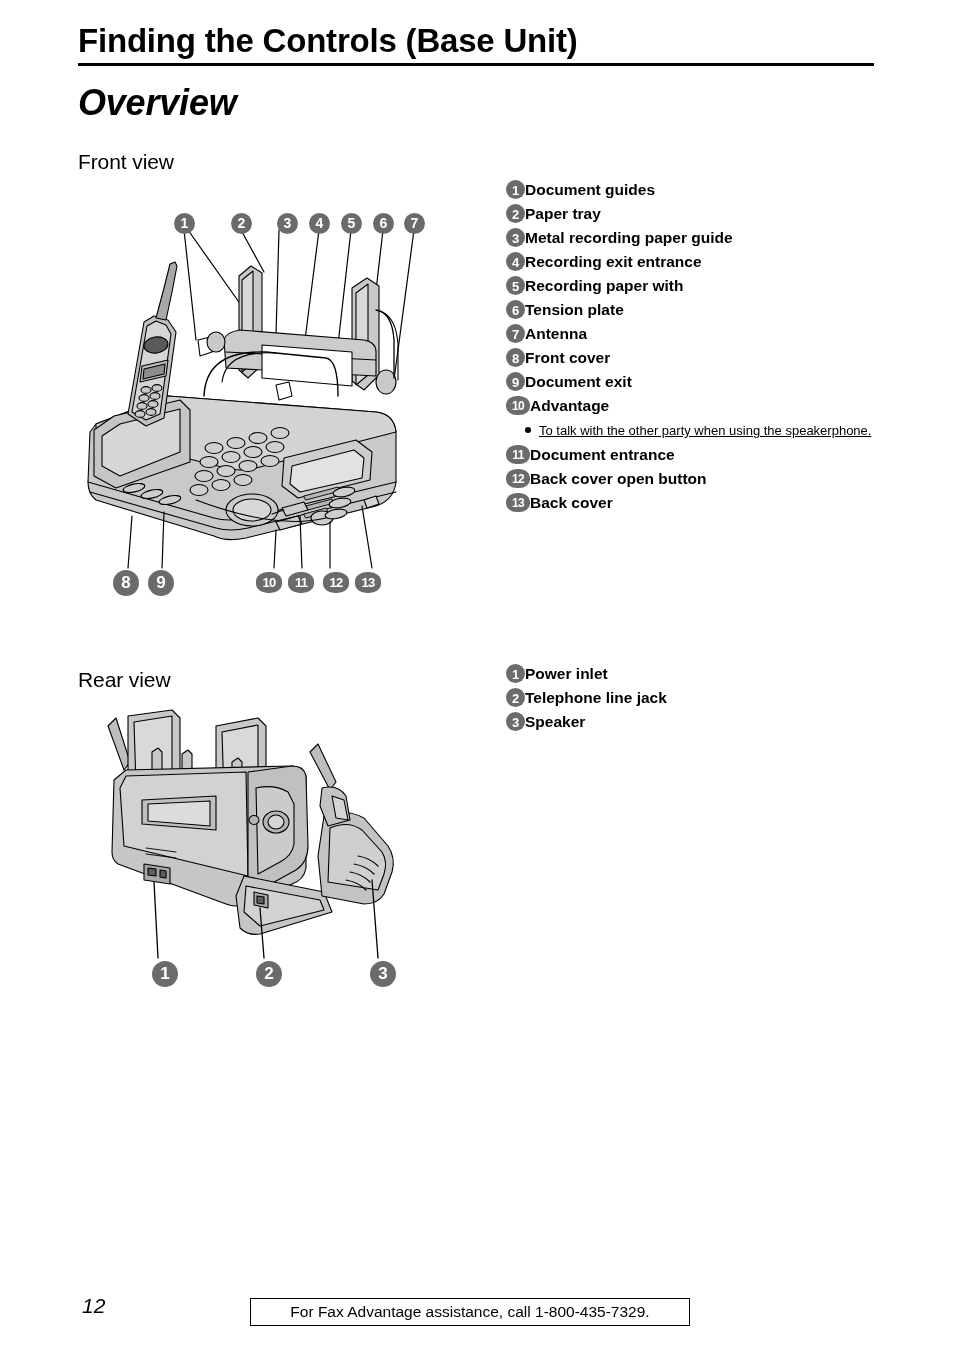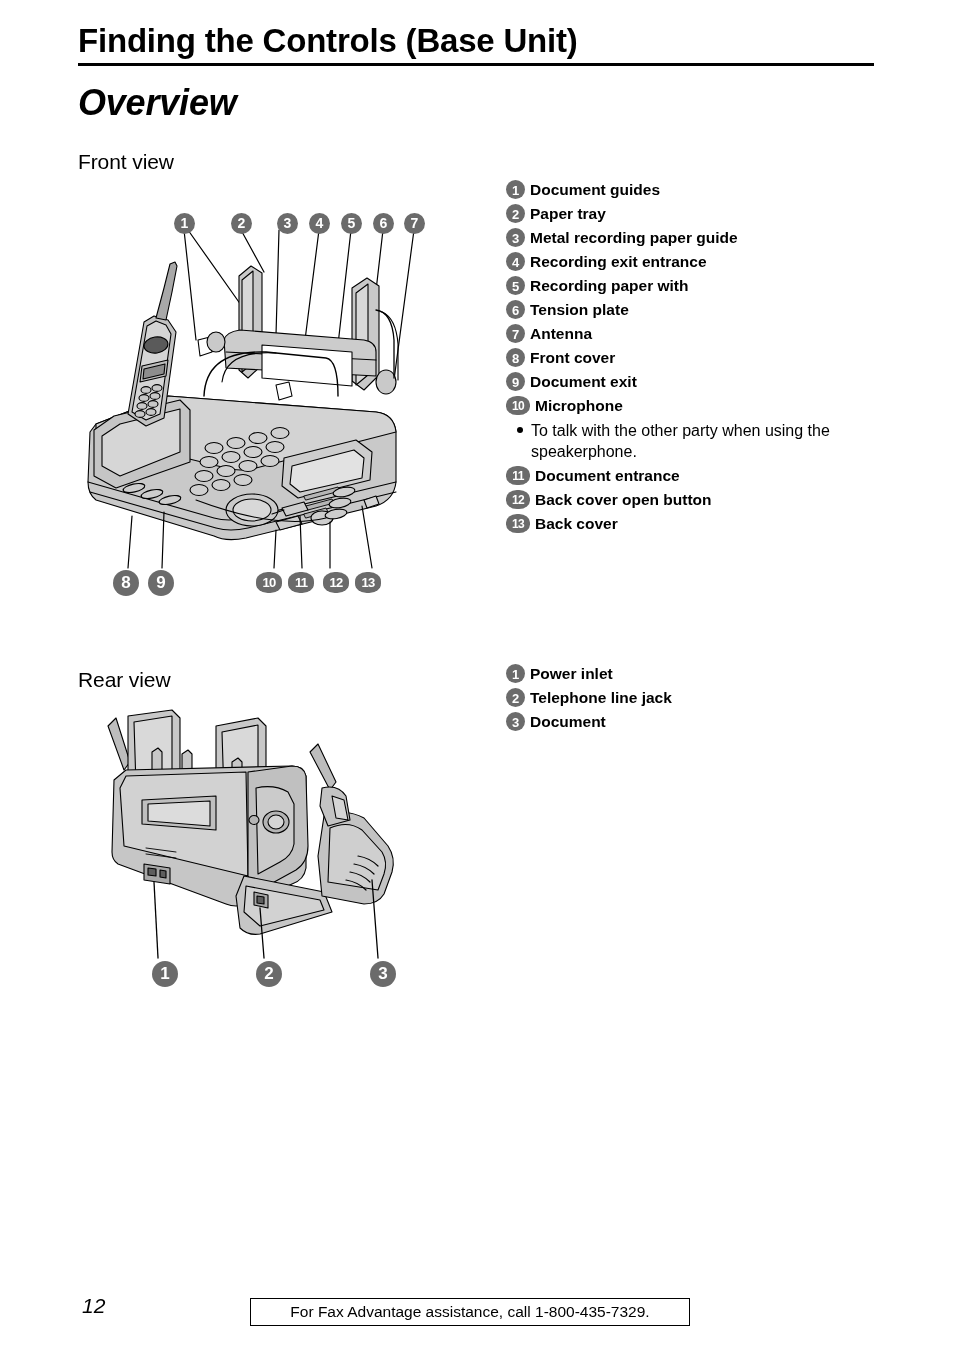--- a/index.html
+++ b/index.html
@@ -90,31 +90,31 @@
   .ref-list.rear  { top: 664px; }
 
   .ref-item {
     display: flex;
     align-items: flex-start;
     height: 24px;
   }
   .ref-label {
     font-size: 15.5px;
     font-weight: bold;
-    margin-left: 5px;
     line-height: 19px;
     white-space: nowrap;
   }
   .ref-sub {
-    font-size: 16px;
+    font-size: 13px;
     font-weight: normal;
     line-height: 21px;
-    margin-left: 25px;
+    margin-left: 33px;
     position: relative;
     width: 345px;
+    text-decoration: underline;
   }
   .ref-sub .dot {
     position: absolute;
     left: -14px;
     top: 7px;
     width: 6px;
     height: 6px;
     background: #000;
     border-radius: 50%;
   }
@@ -371,21 +371,21 @@
   <div class="ref-item">
     <span class="badge list-badge">8</span>
     <span class="ref-label">Front cover</span>
   </div>
   <div class="ref-item">
     <span class="badge list-badge">9</span>
     <span class="ref-label">Document exit</span>
   </div>
   <div class="ref-item">
     <span class="badge list-badge wide">10</span>
-    <span class="ref-label">Microphone</span>
+    <span class="ref-label">Advantage</span>
   </div>
   <div class="ref-sub">
     <span class="dot"></span>
     <span>To talk with the other party when using the speakerphone.</span>
   </div>
   <div class="ref-item" style="margin-top:4px;">
     <span class="badge list-badge wide">11</span>
     <span class="ref-label">Document entrance</span>
   </div>
   <div class="ref-item">
@@ -480,18 +480,18 @@
   <div class="ref-item">
     <span class="badge list-badge">1</span>
     <span class="ref-label">Power inlet</span>
   </div>
   <div class="ref-item">
     <span class="badge list-badge">2</span>
     <span class="ref-label">Telephone line jack</span>
   </div>
   <div class="ref-item">
     <span class="badge list-badge">3</span>
-    <span class="ref-label">Document</span>
+    <span class="ref-label">Speaker</span>
   </div>
 </div>
 
 <div class="page-number">12</div>
 <div class="footer-box">For Fax Advantage assistance, call 1-800-435-7329.</div>
 
 </body></html>

